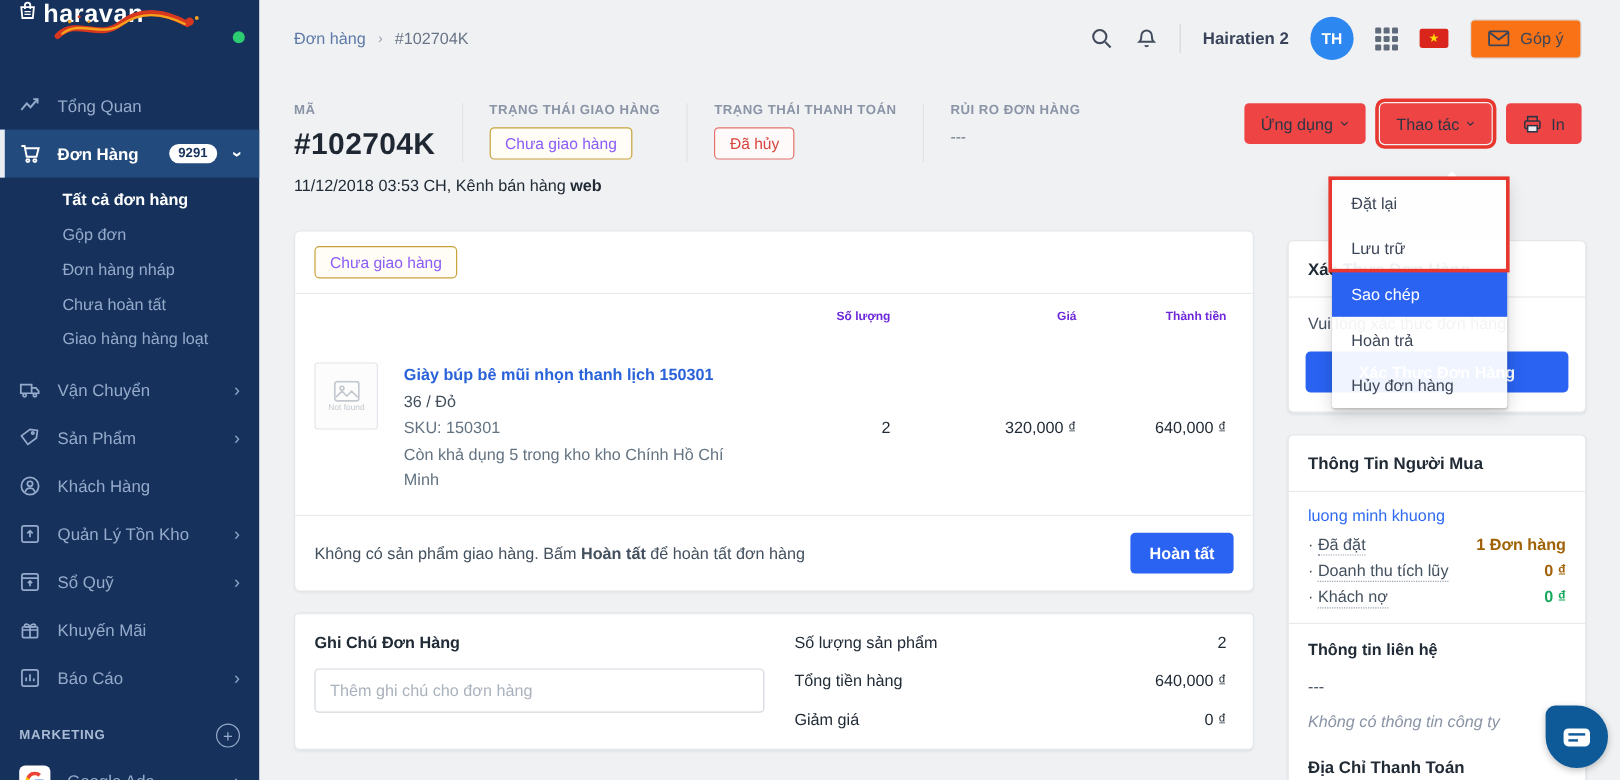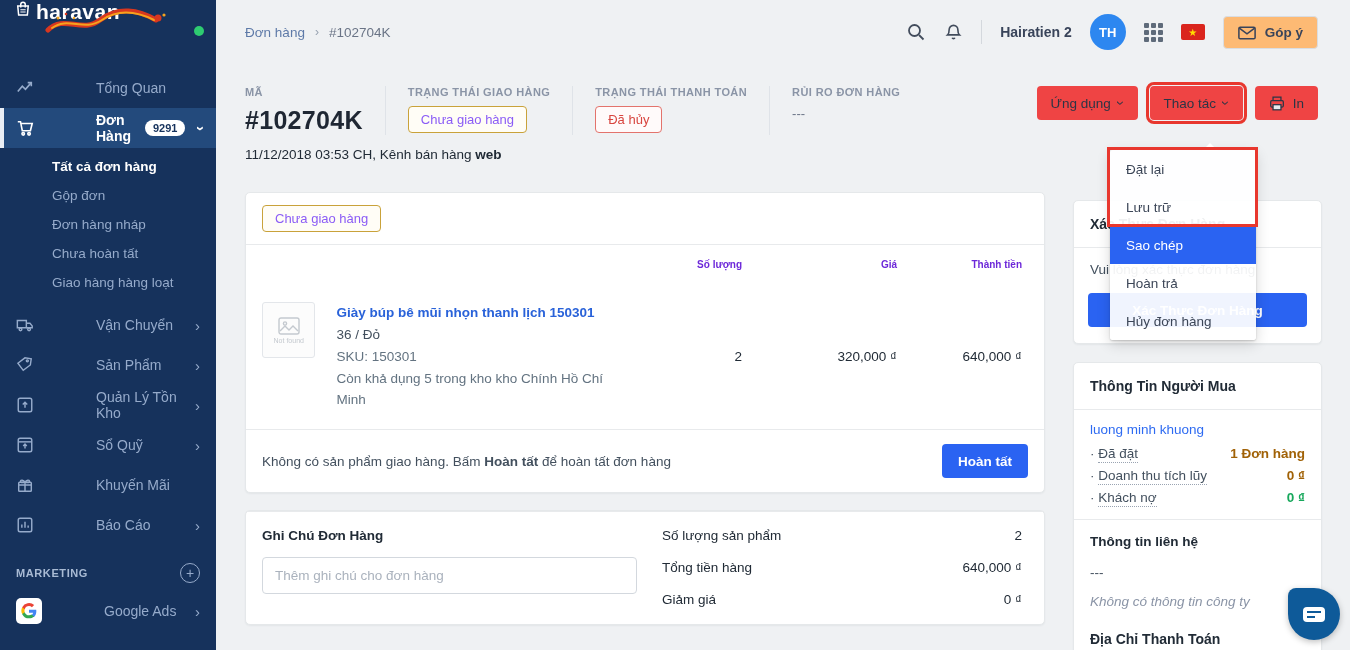--- a/index.html
+++ b/index.html
@@ -7,21 +7,21 @@
   body { font-family:"Liberation Sans","DejaVu Sans",sans-serif; background:#eff1f3; color:#212b36; position:relative; font-size:14px; }
 
   
   .sidebar { position:absolute; left:0; top:0; width:216px; height:650px; background:#16325c; z-index:10; }
   .logo-row { height:62px; display:flex; align-items:flex-start; padding:0 14px; position:relative; }
   .wordmark { color:#fff; font-size:21px; font-weight:bold; letter-spacing:.5px; margin-left:4px; position:relative; }
   .dragon { position:absolute; left:44px; top:8px; pointer-events:none; }
   .status-dot { position:absolute; right:12px; top:26px; width:10px; height:10px; border-radius:50%; background:#2ecc71; }
   .nav { margin-top:6px; }
   .nav-item { display:flex; align-items:center; gap:14px; height:40px; padding:0 16px; color:#96abcb; font-size:14px; cursor:pointer; position:relative; }
-  .nav-item .lbl { flex:1;margin-left:48px; }
+  .nav-item .lbl { flex:1; }
   .nav-item.active { background:#234a7c; color:#fff; font-weight:bold; }
   .nav-item.active::before { content:""; position:absolute; left:0; top:0; bottom:0; width:4px; background:#e9eef5; }
   .count-badge { background:#fff; color:#16325c; font-size:11px; font-weight:bold; border-radius:9px; padding:2px 8px; }
   .chev { color:#96abcb; font-size:15px; line-height:1; }
   .nav-item.active .chev { color:#fff; }
   .chev.down { display:inline-block; transform:rotate(90deg); }
   .submenu { padding:4px 0 8px 0; }
   .sub-item { padding:7px 16px 7px 52px; color:#96abcb; font-size:13.5px; cursor:pointer; }
   .sub-item.active { color:#fff; font-weight:bold; }
   .section-row { display:flex; align-items:center; justify-content:space-between; padding:18px 16px 8px 16px; }
@@ -38,21 +38,21 @@
   .bc-sep { color:#98a2b0; font-size:12px; }
   .bc-current { color:#6a7486; }
   .top-actions { display:flex; align-items:center; gap:18px; }
   .tb-icon { color:#424c5c; cursor:pointer; display:flex; }
   .vdiv { width:1px; height:24px; background:#d4d8dd; }
   .account-name { font-size:14px; font-weight:bold; color:#39445a; cursor:pointer; }
   .avatar { width:36px; height:36px; border-radius:50%; background:#2d87f0; color:#fff; font-weight:bold; font-size:13px; display:flex; align-items:center; justify-content:center; cursor:pointer; }
   .grid-icon { display:grid; grid-template-columns:repeat(3,5px); grid-gap:2px; cursor:pointer; }
   .grid-icon span { width:5px; height:5px; background:#5f6b7a; border-radius:1px; }
   .flag { width:24px; height:16px; background:#da251d; border-radius:2px; display:flex; align-items:center; justify-content:center; color:#ffde00; font-size:10px; cursor:pointer; }
-  .feedback-btn { display:flex; align-items:flex-end; gap:9px; background:#fdba74; border:1px solid #d9dde2; border-radius:4px; padding:8px 14px; font-size:13.5px; font-weight:bold; color:#39445a; cursor:pointer; }
+  .feedback-btn { display:flex; align-items:center; gap:9px; background:#f97316; border:1px solid #d9dde2; border-radius:4px; padding:8px 14px; font-size:13.5px; font-weight:normal; color:#39445a; cursor:pointer; }
 
   
   .order-head { display:flex; justify-content:space-between; align-items:flex-start; padding:22px 32px 0 29px; }
   .oh-cols { display:flex; }
   .oh-col { padding:0 22px; border-left:1px solid #dfe3e8; }
   .oh-col:first-child { padding-left:0; border-left:none; }
   .oh-label { font-size:11px; color:#8a94a6; letter-spacing:.4px; font-weight:bold; margin-bottom:8px; white-space:nowrap; }
   .oh-code { font-size:25px; font-weight:bold; color:#1f2733; letter-spacing:.3px; }
   .oh-meta { font-size:13.5px; color:#212b36; margin-top:12px; }
   .badge { display:inline-block; font-size:13px; border-radius:4px; padding:5px 12px; white-space:nowrap; }
@@ -191,20 +191,28 @@
 
     <div class="nav-item">
       <svg class="icon16" viewBox="0 0 20 20" fill="none" stroke="#96abcb" stroke-width="1.6">
           <path d="M2 9 L9 2 h7 v7 L9 16 z" transform="rotate(8 9 9)"></path>
           <circle cx="12.6" cy="5.4" r="1.1"></circle>
         </svg>
       <span class="lbl">Sản Phẩm</span>
       <span class="chev">›</span>
     </div>
 
+    <div class="nav-item">
+      <svg class="icon16" viewBox="0 0 20 20" fill="none" stroke="#96abcb" stroke-width="1.6">
+          <circle cx="10" cy="10" r="8"></circle>
+          <circle cx="10" cy="8" r="2.4"></circle>
+          <path d="M5.5 15.5c.8-2.4 2.4-3.5 4.5-3.5s3.7 1.1 4.5 3.5"></path>
+        </svg>
+      <span class="lbl">Khách Hàng</span>
+    </div>
 
     <div class="nav-item">
       <svg class="icon16" viewBox="0 0 20 20" fill="none" stroke="#96abcb" stroke-width="1.6">
           <rect x="2.5" y="2.5" width="15" height="15" rx="2"></rect>
           <path d="M10 13V7M7.5 9.5 10 7l2.5 2.5"></path>
         </svg>
       <span class="lbl">Quản Lý Tồn Kho</span>
       <span class="chev">›</span>
     </div>
 

